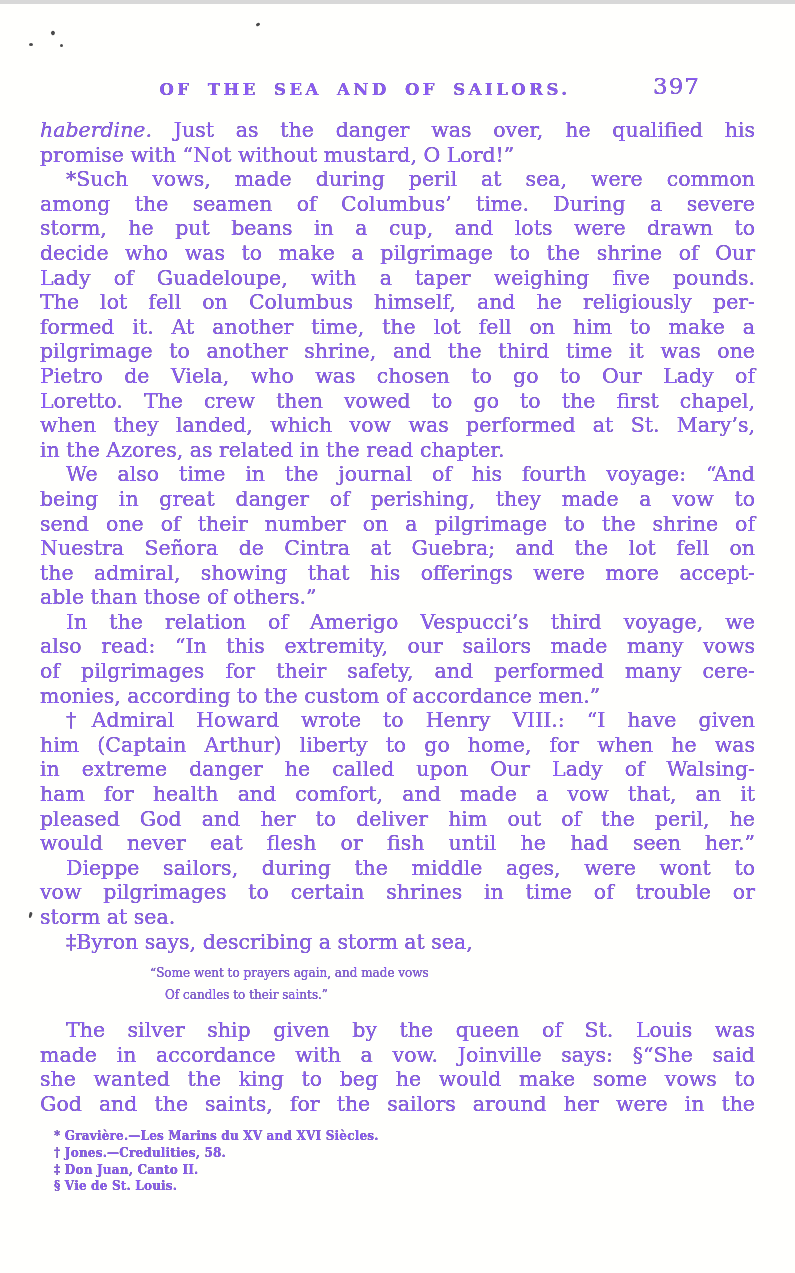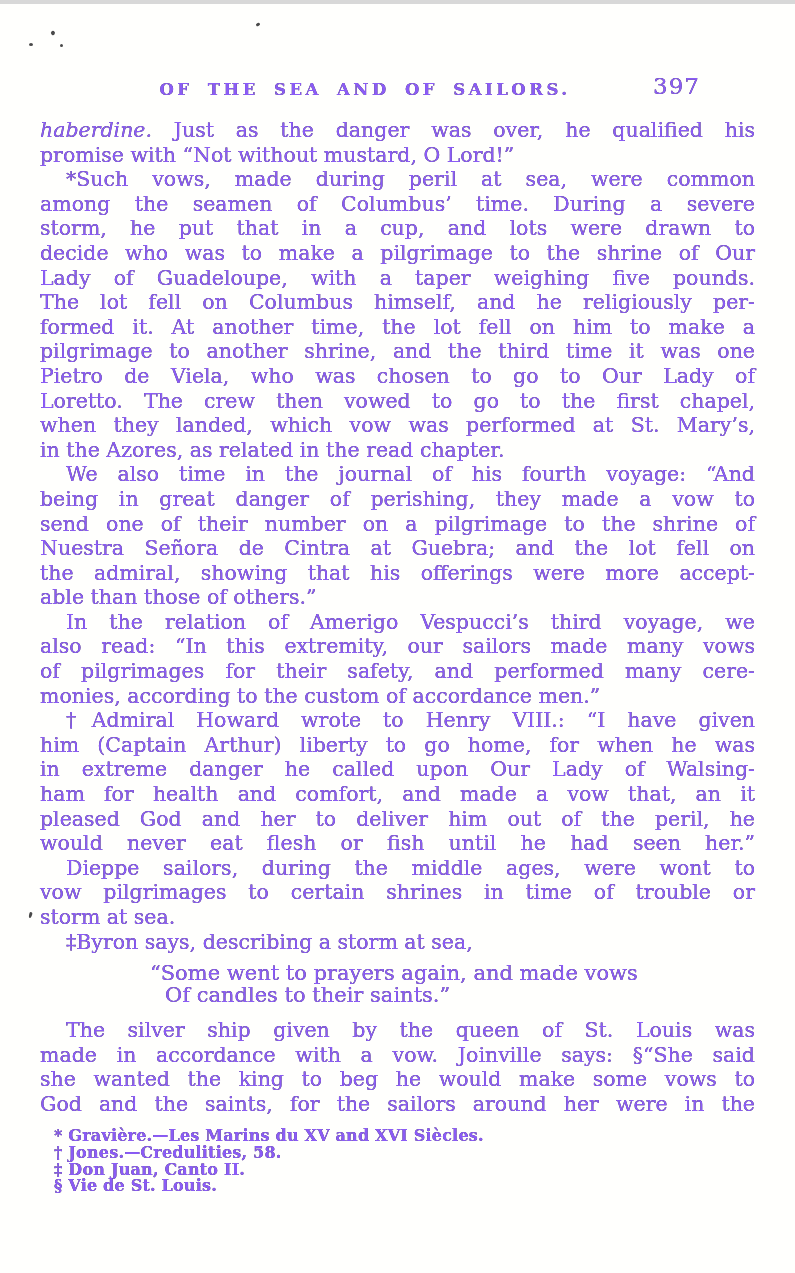--- a/index.html
+++ b/index.html
@@ -43,32 +43,32 @@
     width: 715px;
     font-size: 20.5px;
     line-height: 24.6px;
   }
   .para { margin: 0; }
   .para.indent .line:first-child { text-indent: 26px; }
   .line { white-space: normal; }
   .line.j { text-align: justify; text-align-last: justify; }
   .quote-block {
     margin: 9px 0 12px 110px;
-    font-size: 21px;
+    font-size: 12px;
     line-height: 21.5px;
     font-weight: 500;
   }
   .quote-block .line + .line { padding-left: 15px; }
   
   .footnotes {
     position: absolute;
     top: 1124px;
     left: 54px;
     width: 700px;
-    font-size: 16px;
+    font-size: 12px;
     font-weight: bold;
     line-height: 16.8px;
     letter-spacing: 0.2px;
   }
   
   .speck {
     position: absolute;
     background: #4a4a4a;
     border-radius: 50%;
   }
@@ -96,21 +96,21 @@
   </div>
 
   <div class="body-text">
       <div class="para">
         <div class="line j"><i>haberdine.</i>  Just as the danger was over, he qualified his</div>
         <div class="line">promise with “Not without mustard, O Lord!”</div>
       </div>
       <div class="para indent">
         <div class="line j">*Such vows, made during peril at sea, were common</div>
         <div class="line j">among the seamen of Columbus’ time.  During a severe</div>
-        <div class="line j">storm, he put that in a cup, and lots were drawn to</div>
+        <div class="line j">storm, he put beans in a cup, and lots were drawn to</div>
         <div class="line j">decide who was to make a pilgrimage to the shrine of Our</div>
         <div class="line j">Lady of Guadeloupe, with a taper weighing five pounds.</div>
         <div class="line j">The lot fell on Columbus himself, and he religiously per-</div>
         <div class="line j">formed it.  At another time, the lot fell on him to make a</div>
         <div class="line j">pilgrimage to another shrine, and the third time it was one</div>
         <div class="line j">Pietro de Viela, who was chosen to go to Our Lady of</div>
         <div class="line j">Loretto.  The crew then vowed to go to the first chapel,</div>
         <div class="line j">when they landed, which vow was performed at St. Mary’s,</div>
         <div class="line">in the Azores, as related in the read chapter.</div>
       </div>

